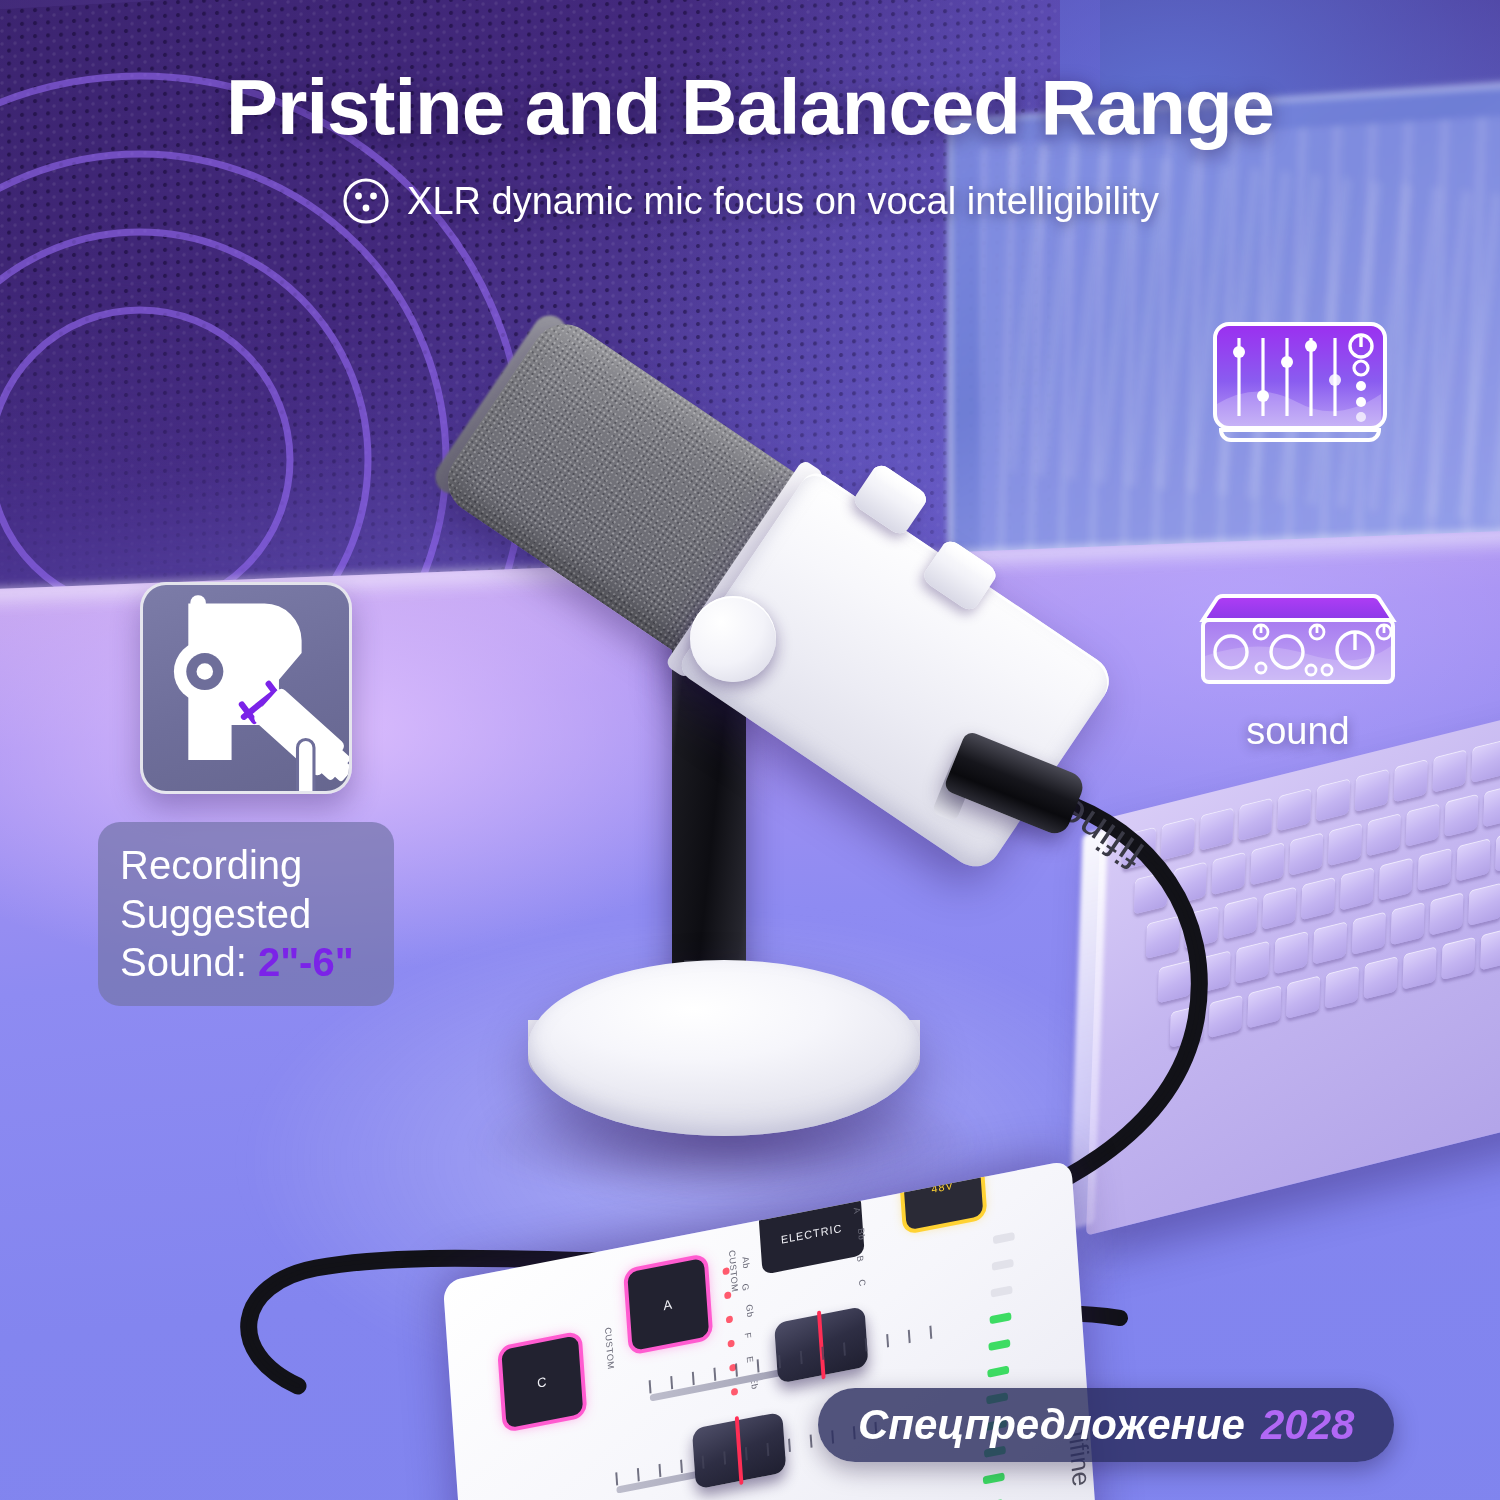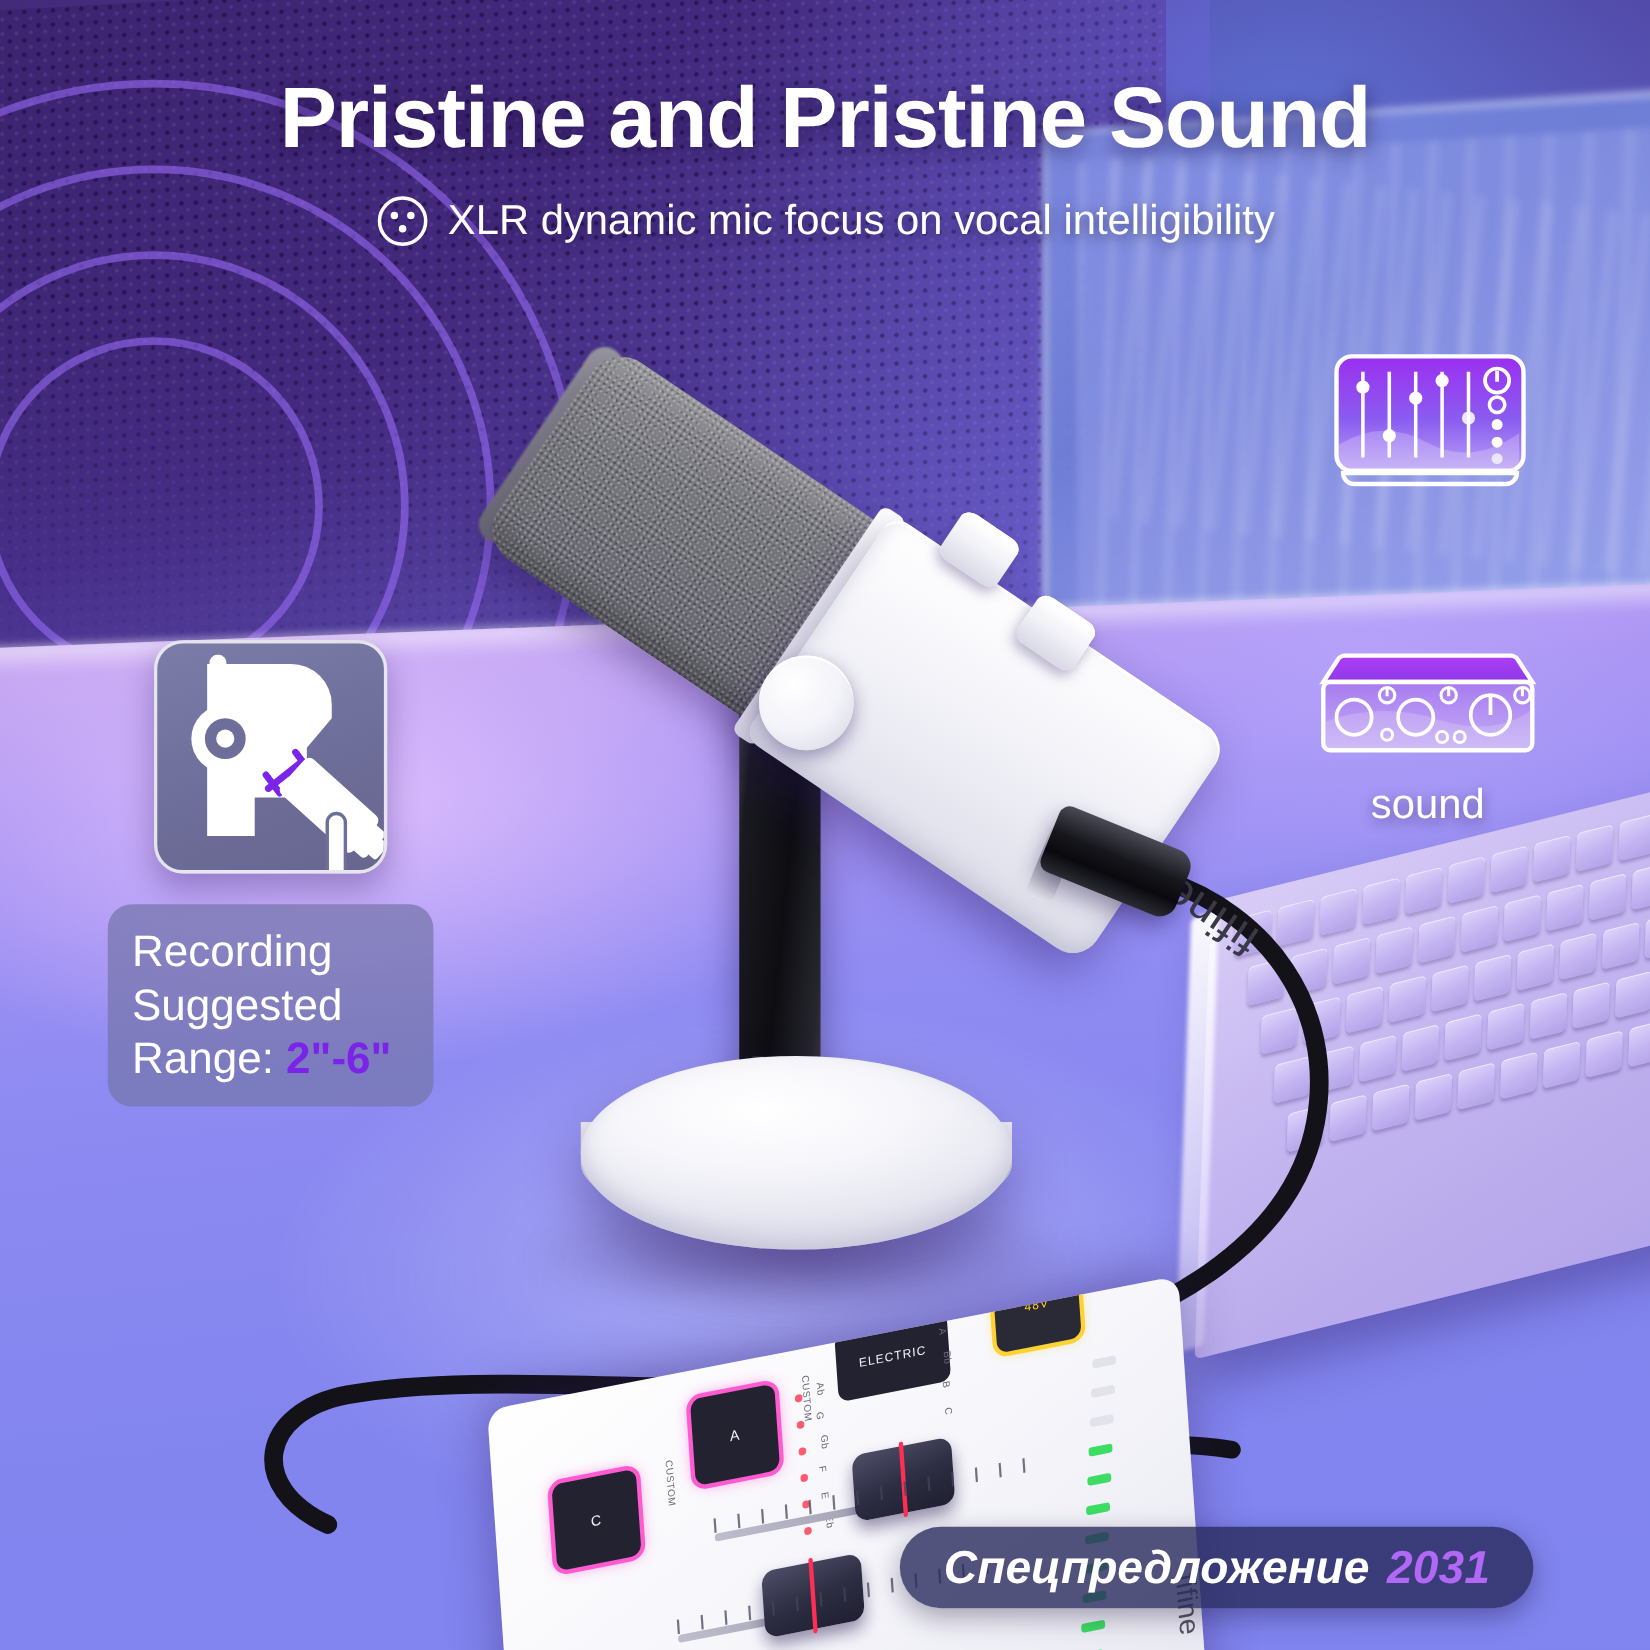--- a/index.html
+++ b/index.html
@@ -501,21 +501,21 @@
         <div class="led" style="background: rgb(61, 220, 99); left: 538px; top: 216px;"></div>
         <div class="led" style="background: rgb(61, 220, 99); left: 535px; top: 242px;"></div>
         <div class="led" style="background: rgb(61, 220, 99); left: 532px; top: 268px;"></div>
         <div class="led" style="background: rgb(61, 220, 99); left: 529px; top: 294px;"></div>
         <div class="led" style="background: rgb(61, 220, 99); left: 526px; top: 320px;"></div>
       </div>
 
     <div class="mx-logo">fifine</div>
   </div>
 
-  <div class="headline">Pristine and Pristine Sound</div>
+  <div class="headline">Pristine and Balanced Range</div>
   <div class="subline">
     <svg class="xlr-glyph" viewBox="0 0 50 50">
       <circle cx="25" cy="25" r="21" fill="none" stroke="#ffffff" stroke-width="3.2"></circle>
       <circle cx="17.5" cy="20" r="3.4" fill="#ffffff"></circle>
       <circle cx="32.5" cy="20" r="3.4" fill="#ffffff"></circle>
       <circle cx="25" cy="32" r="3.4" fill="#ffffff"></circle>
     </svg>
     <span>XLR dynamic mic focus on vocal intelligibility</span>
   </div>
 
@@ -537,21 +537,21 @@
         <rect x="206" y="132" width="10" height="18" rx="3" fill="#ffffff"></rect>
       </g>
       <rect x="150" y="150" width="16" height="58" rx="8" fill="#ffffff" stroke="#6e6e9a" stroke-width="3"></rect>
     </svg>
   </div>
 
   <div class="range-box">
     <div>Recording</div>
     <div>Suggested</div>
     <div>
-      <span>Range:</span>
+      <span>Sound:</span>
       <span class="range-val">2"-6"</span>
     </div>
   </div>
 
   <div class="rt-item" style="left:1160px; top:318px;">
     <svg class="sc-icon" viewBox="0 0 182 130">
       <defs>
         <linearGradient id="scg" x1="0" y1="0" x2="0" y2="1">
           <stop offset="0%" stop-color="#9b2ff0"></stop>
           <stop offset="55%" stop-color="#8a5cf0"></stop>
@@ -615,16 +615,16 @@
         <circle cx="66" cy="80" r="5"></circle>
         <circle cx="116" cy="82" r="5"></circle>
         <circle cx="132" cy="82" r="5"></circle>
       </g>
     </svg>
     <div class="cap">sound</div>
   </div>
 
   <div class="promo">
     <span class="ru">Спецпредложение</span>
-    <span class="yr">2031</span>
+    <span class="yr">2028</span>
   </div>
 
 </div>
 
 </body></html>

